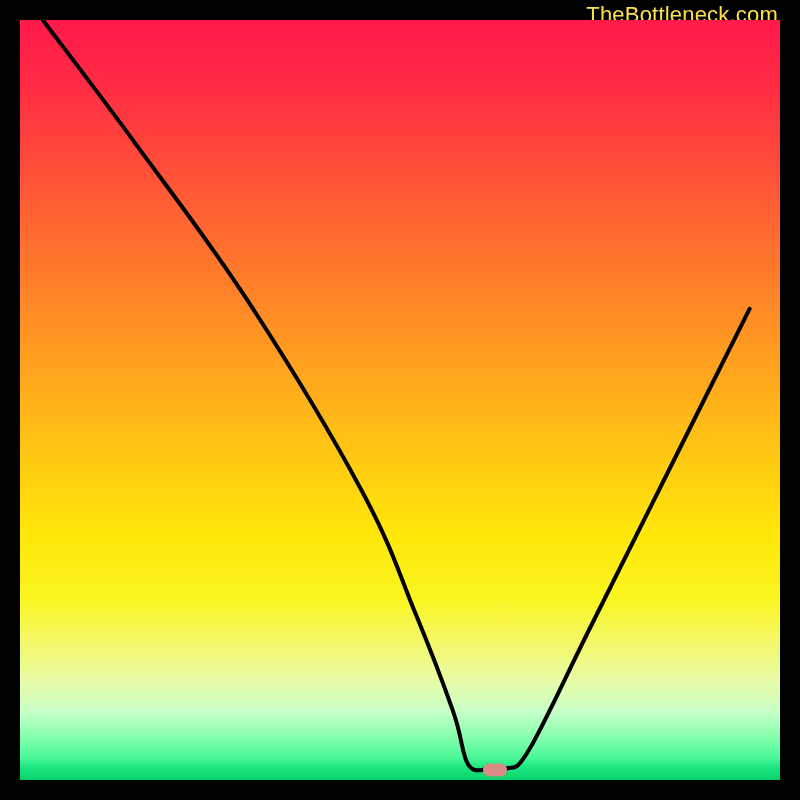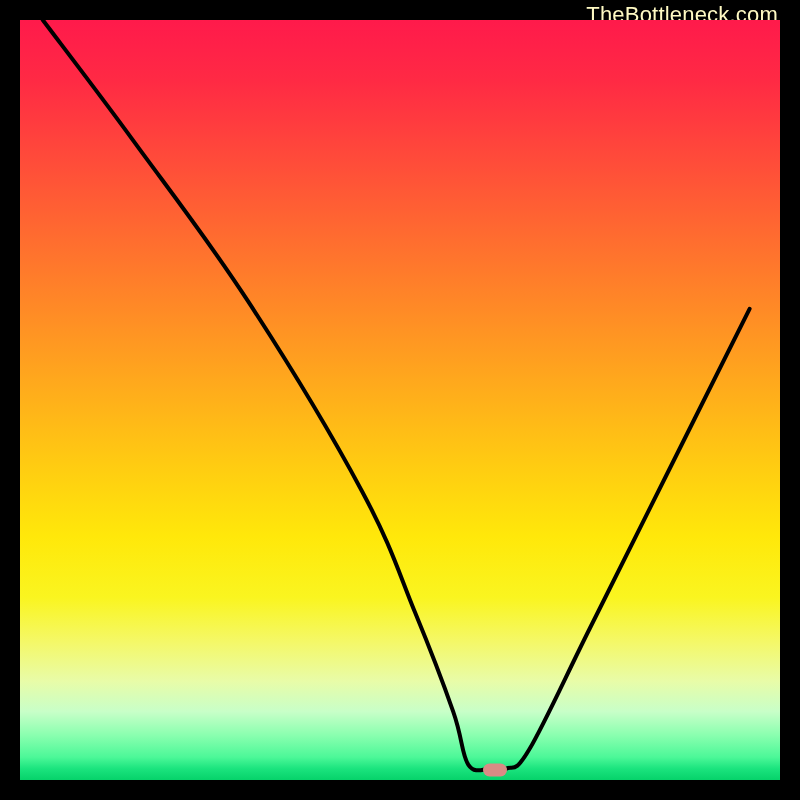--- a/index.html
+++ b/index.html
@@ -40,21 +40,21 @@
       #8cffb0 94%,
       #4cf898 97%,
       #1be47e 98.5%,
       #06d26a 100%
     );
   }
   .watermark {
     position: absolute;
     top: 2px;
     right: 22px;
-    color: #fef9c3;
+    color: #fde047;
     font-size: 22px;
     font-weight: 500;
     letter-spacing: 0.2px;
     user-select: none;
   }
   svg.curve {
     position: absolute;
     left: 0;
     top: 0;
     width: 760px;

